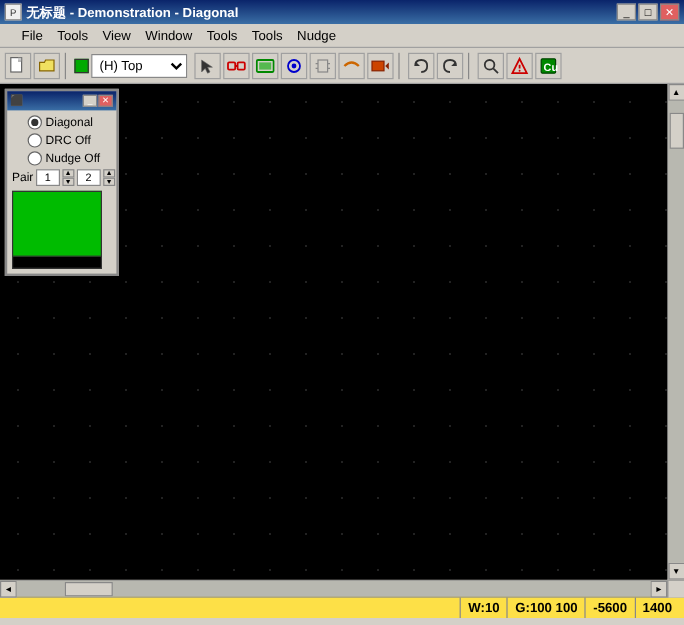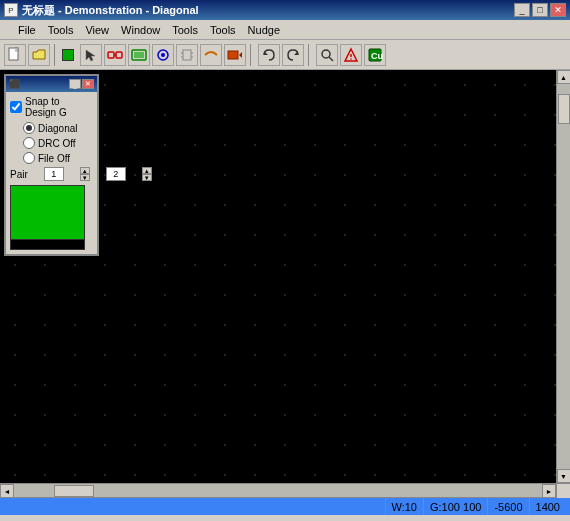--- a/index.html
+++ b/index.html
@@ -166,26 +166,27 @@
       background: #d4d0c8;
       border: 1px solid #888;
       position: absolute;
       top: 10px;
       left: 1px;
     }
 
     
     .status-bar {
       height: 18px;
-      background: #3b82f6;
+      background: #fde047;
       border-top: 1px solid #888;
       display: flex;
       align-items: center;
       padding: 0 4px;
       gap: 0;
+      font-weight: bold;
     }
     .status-section {
       padding: 0 6px;
       border-right: 1px solid #888;
       height: 100%;
       display: flex;
       align-items: center;
       font-size: 11px;
     }
     .status-section:first-child {
@@ -291,21 +292,21 @@
     .color-box-bottom {
       width: 75px;
       height: 10px;
       background: #000;
       border: 1px solid #333;
       border-top: none;
     }
     .pair-row {
       display: flex;
       align-items: center;
-      gap: 16px;
+      gap: 2px;
       font-size: 10px;
       margin-top: 2px;
     }
     .spin-input {
       width: 20px;
       height: 14px;
       font-size: 9px;
       border: 1px solid #888;
       text-align: center;
       background: white;
@@ -373,20 +374,24 @@
   <div class="toolbar-btn" title="Open">
     <svg width="16" height="16" viewBox="0 0 16 16">
         <path d="M2 5 L6 5 L7 3 L14 3 L14 12 L2 12 Z" fill="#f0e060" stroke="#886600" stroke-width="1"></path>
       </svg>
   </div>
 
   <div class="toolbar-separator"></div>
 
   <div class="layer-select-area">
     <div class="layer-color-dot"></div>
+    <select class="layer-select">
+      <option>(H) Top</option>
+      <option>(H) Bottom</option>
+    </select>
   </div>
 
   <div class="toolbar-btn" title="Pointer">
     <svg width="14" height="14" viewBox="0 0 14 14">
         <polygon points="2,2 2,12 5,9 7,13 9,12 7,8 11,8" fill="#333" stroke="#666" stroke-width="0.5"></polygon>
       </svg>
   </div>
   <div class="toolbar-btn" title="Route">
     <svg width="16" height="16" viewBox="0 0 16 16">
       <rect x="1" y="5" width="6" height="6" rx="1" fill="none" stroke="#cc0000" stroke-width="1.5"></rect>
@@ -473,38 +478,34 @@
     <div class="float-panel">
       <div class="float-panel-title">
         <span style="font-size:9px;">⬛</span>
         <div class="float-panel-controls">
           <div class="float-panel-btn">_</div>
           <div class="float-panel-btn close-btn">✕</div>
         </div>
       </div>
       <div class="float-panel-content">
 
-        <div class="panel-checkbox-row">
-          <input type="checkbox" checked="" style="">
-          <span>Snap to Design G</span>
-        </div>
 
         <div class="panel-option-row">
           <div class="panel-radio active"></div>
           <span>Diagonal</span>
         </div>
 
         <div class="panel-option-row">
           <div class="panel-radio"></div>
           <span>DRC Off</span>
         </div>
 
         <div class="panel-option-row">
           <div class="panel-radio"></div>
-          <span>File Off</span>
+          <span>Nudge Off</span>
         </div>
 
         <div class="pair-row">
           <span>Pair</span>
           <input class="spin-input" type="text" value="1" style="">
           <div class="spin-btn">
             <div class="spin-arrow">▲</div>
             <div class="spin-arrow">▼</div>
           </div>
           <input class="spin-input" type="text" value="2" style="">

